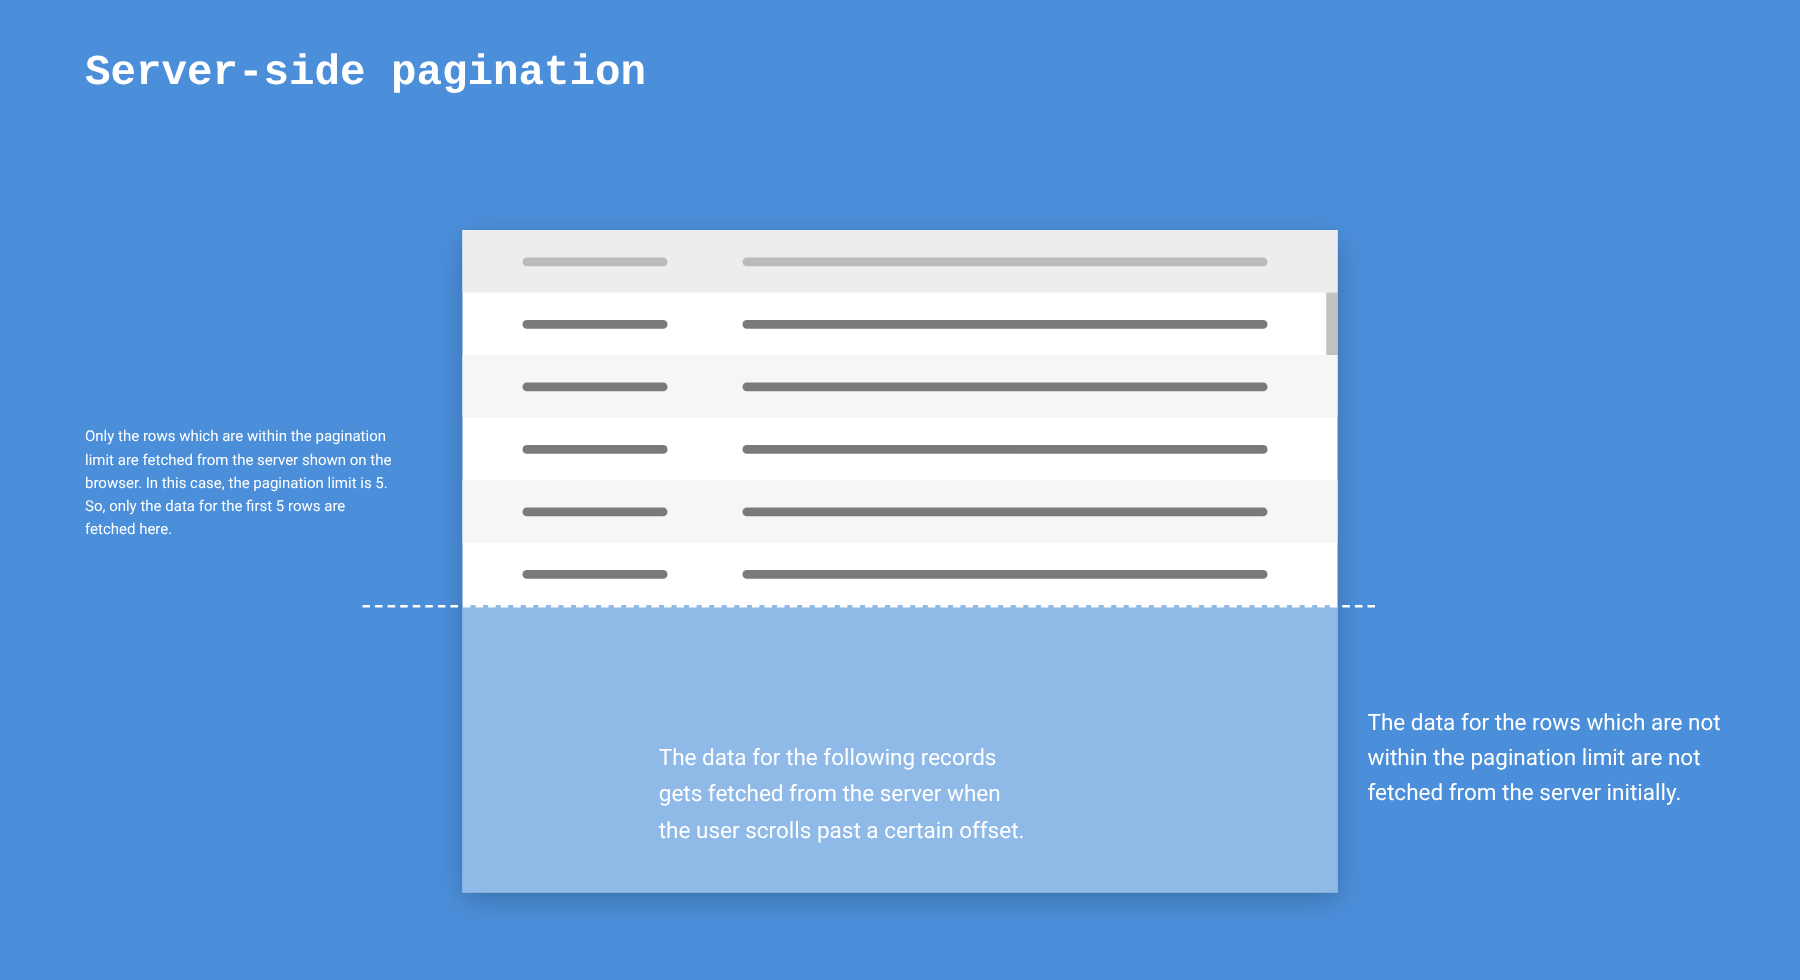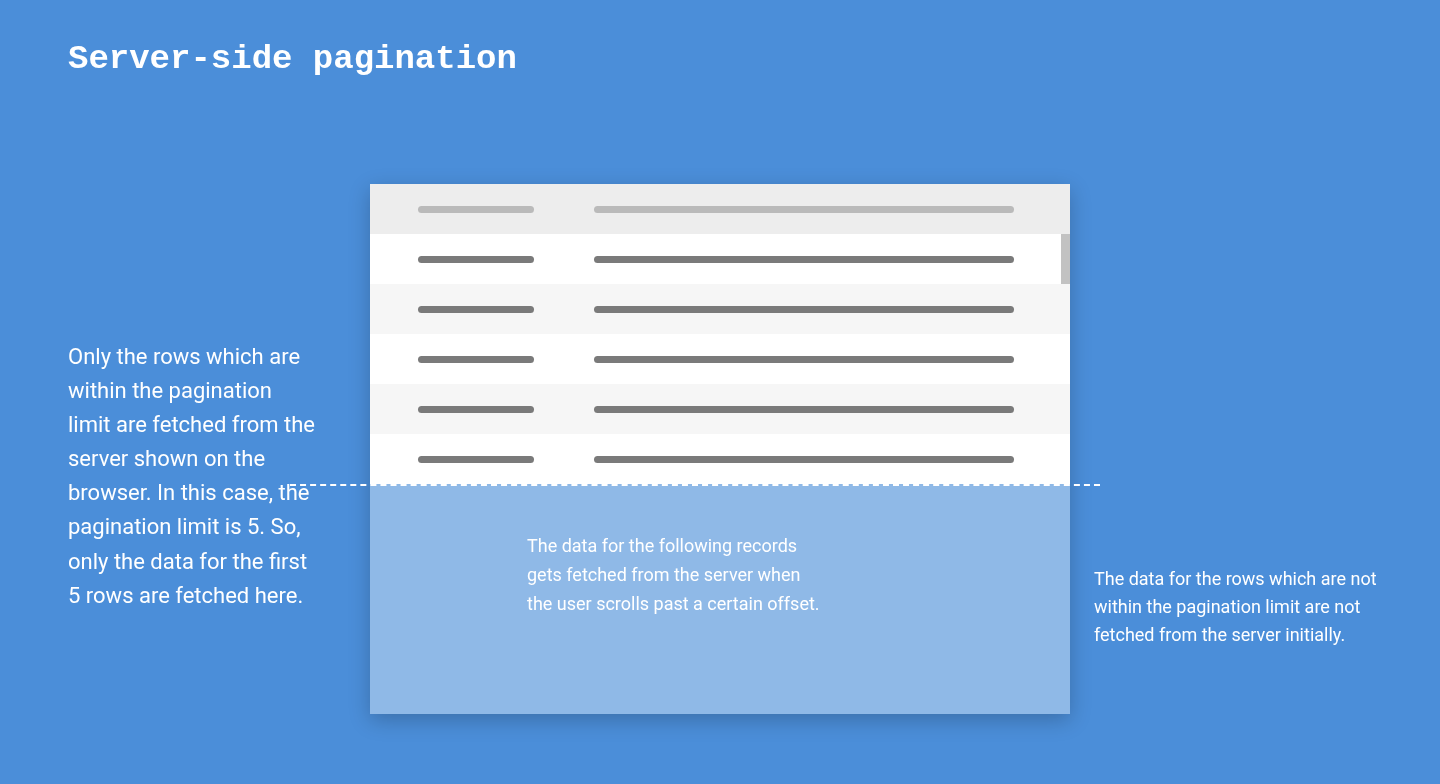--- a/index.html
+++ b/index.html
@@ -17,37 +17,37 @@
     top: 40px;
     font-size: 34px;
     font-weight: 700;
     font-family: Liberation Mono, monospace;
   }
   .caption-left {
     position: absolute;
     left: 68px;
     top: 340px;
     width: 250px;
-    font-size: 22px;
+    font-size: 12px;
     line-height: 1.55;
     font-weight: 400;
   }
   .caption-right {
     position: absolute;
     left: 1094px;
     top: 565px;
     width: 290px;
     font-size: 18px;
     line-height: 1.55;
     font-weight: 400;
   }
   .caption-center {
     position: absolute;
     left: 527px;
-    top: 532px;
+    top: 593px;
     width: 300px;
     font-size: 18px;
     line-height: 1.6;
     font-weight: 400;
   }
   .table-card {
     position: absolute;
     left: 370px;
     top: 184px;
     width: 700px;

